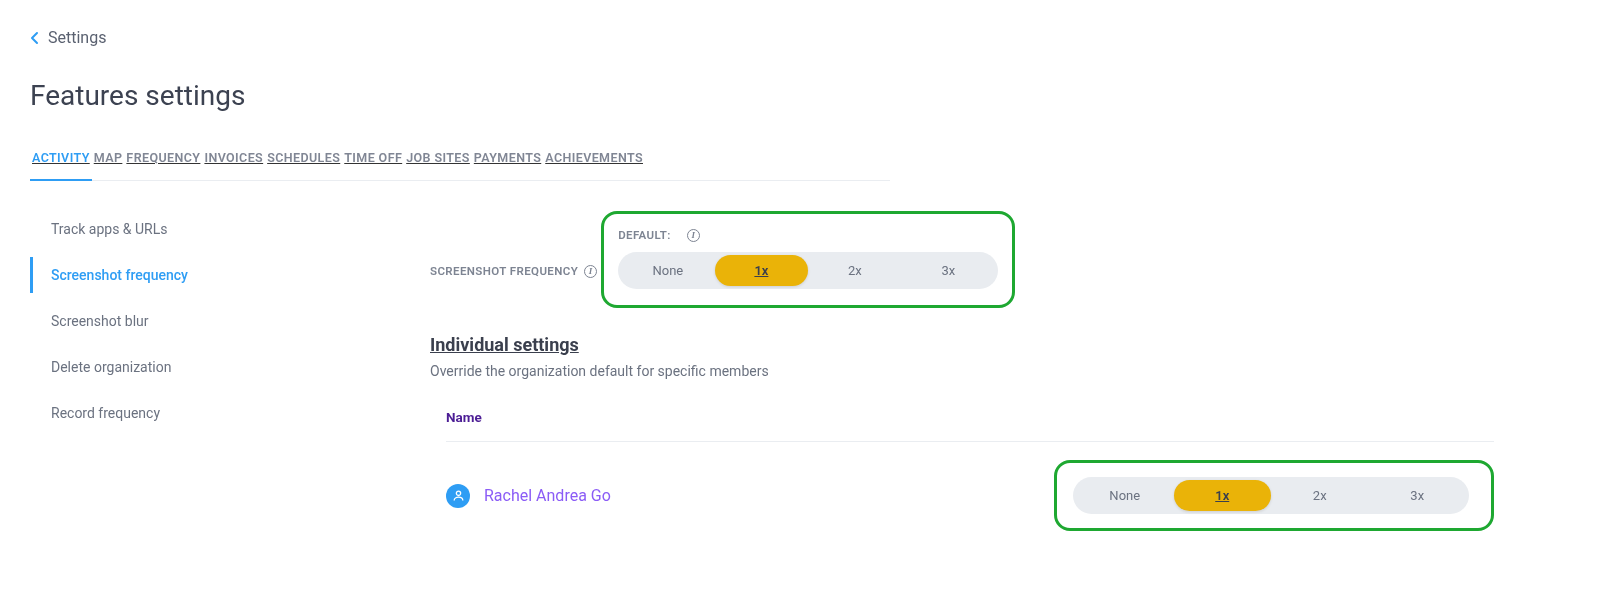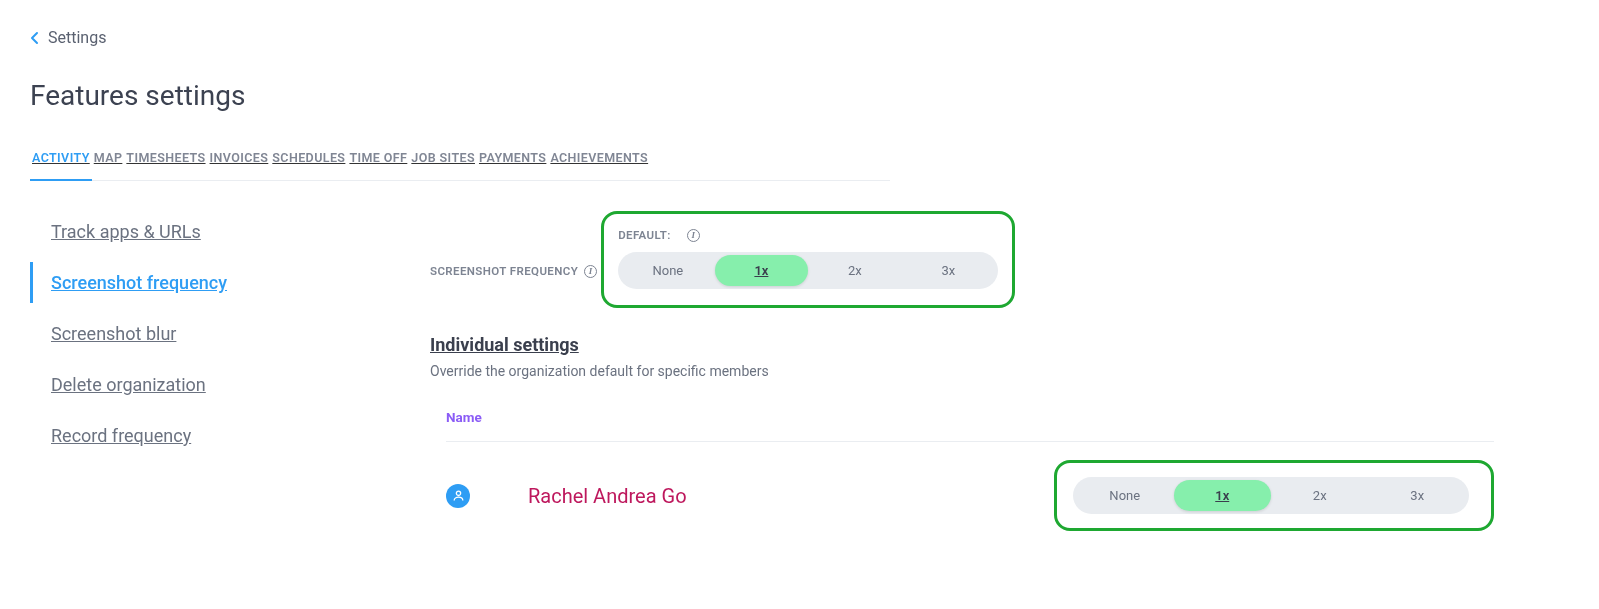--- a/index.html
+++ b/index.html
@@ -47,27 +47,26 @@
     color: #2e9df4;
     border-bottom-color: #2e9df4;
   }
   .content-row { display: flex; }
   .side-nav {
     width: 400px;
     flex: none;
   }
   .side-item {
     display: block;
-    font-size: 18px;
+    font-size: 14px;
     color: #6b7280;
     padding: 10px 0 10px 18px;
     border-left: 3px solid transparent;
     margin-bottom: 10px;
     cursor: pointer;
-    text-decoration: underline;
   }
   .side-item.active {
     color: #2e9df4;
     border-left-color: #2e9df4;
     font-weight: 500;
   }
   .main { flex: 1; }
   .section-label {
     font-size: 11.5px;
     font-weight: 600;
@@ -112,21 +111,21 @@
   .seg-opt {
     flex: 1;
     text-align: center;
     font-size: 13px;
     color: #6b7280;
     padding: 8px 0;
     border-radius: 999px;
     cursor: pointer;
   }
   .seg-opt.selected {
-    background: #86efac;
+    background: #eab308;
     color: #3a3f4d;
     font-weight: 600;
     box-shadow: 0 1px 3px rgba(0,0,0,0.12);
     text-decoration: underline;
   }
   .ind-title {
     font-size: 18px;
     font-weight: 700;
     color: #3a3f4d;
     margin-top: 26px;
@@ -138,44 +137,43 @@
     color: #6b7280;
     margin-bottom: 30px;
   }
   .table {
     margin-left: 16px;
     width: 1048px;
   }
   .thead {
     font-size: 13.5px;
     font-weight: 700;
-    color: #8b5cf6;
+    color: #4c1d95;
     padding-bottom: 16px;
     border-bottom: 1px solid #eaedf1;
   }
   .trow {
     display: flex;
     align-items: center;
     padding: 18px 0;
   }
   .avatar {
     width: 24px; height: 24px;
     border-radius: 50%;
     background: #2e9df4;
     display: inline-flex;
     align-items: center;
     justify-content: center;
     margin-right: 14px;
     flex: none;
   }
   .member-name {
-    font-size: 20px;
-    color: #be185d;
+    font-size: 16px;
+    color: #8b5cf6;
     flex: 1;
-    margin-left: 44px;
   }
   .row-highlight {
     border: 3px solid #1ea831;
     border-radius: 16px;
     padding: 14px 16px;
     width: 440px;
     margin-left: -36px;
   }
   .row-segmented {
     display: flex;
@@ -208,21 +206,21 @@
       <path d="M7 2 L2 7 L7 12" stroke-width="2" stroke-linecap="round" stroke-linejoin="round"></path>
     </svg>
   <span>Settings</span>
 </div>
 
 <h1 class="page-title">Features settings</h1>
 
 <div class="tabs">
   <div class="tab active">ACTIVITY</div>
   <div class="tab">MAP</div>
-  <div class="tab">TIMESHEETS</div>
+  <div class="tab">FREQUENCY</div>
   <div class="tab">INVOICES</div>
   <div class="tab">SCHEDULES</div>
   <div class="tab">TIME OFF</div>
   <div class="tab">JOB SITES</div>
   <div class="tab">PAYMENTS</div>
   <div class="tab">ACHIEVEMENTS</div>
 </div>
 
 <div class="content-row">
 

